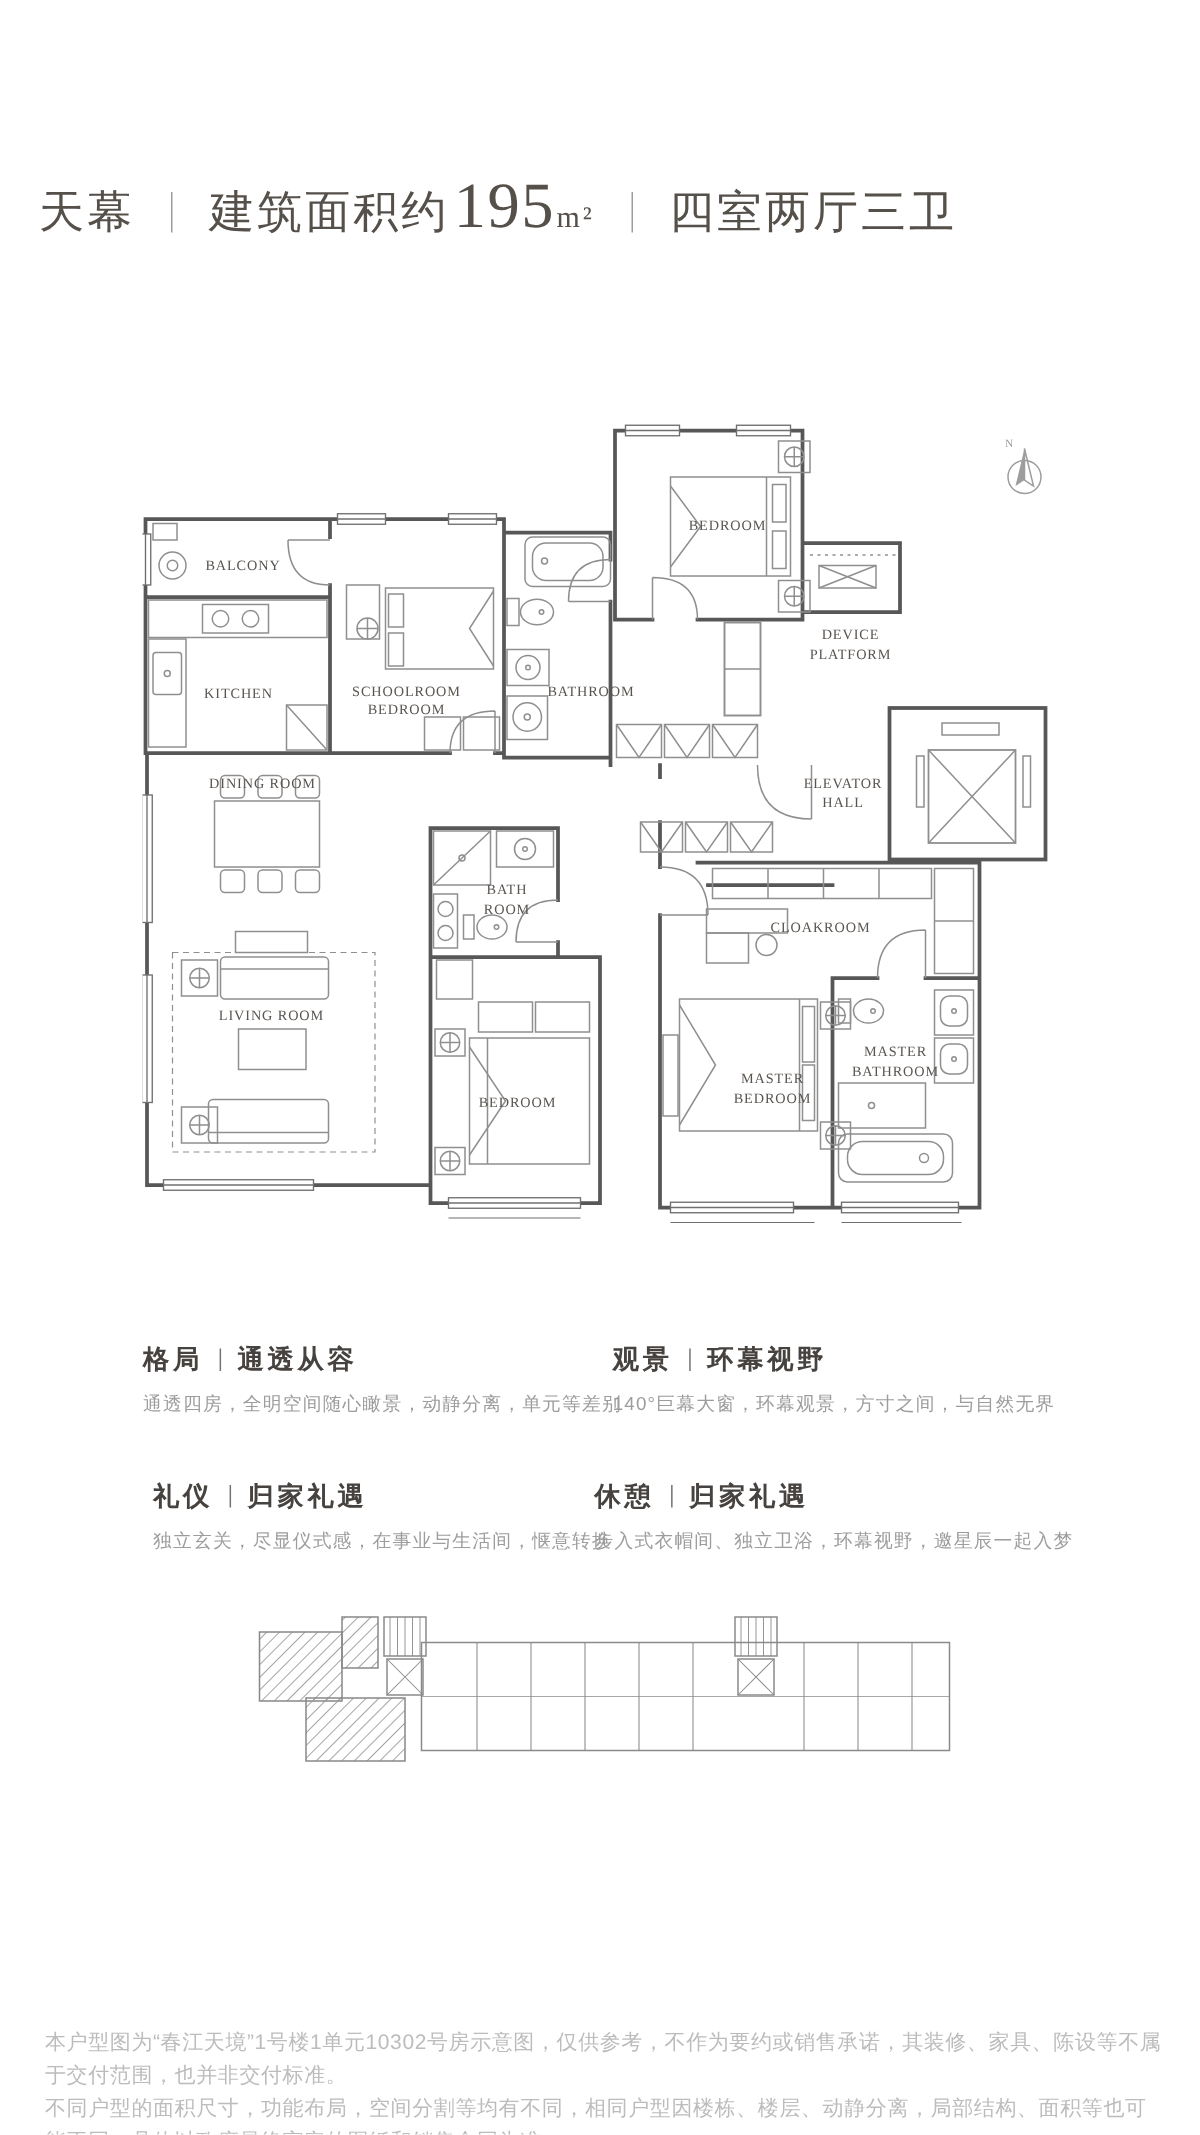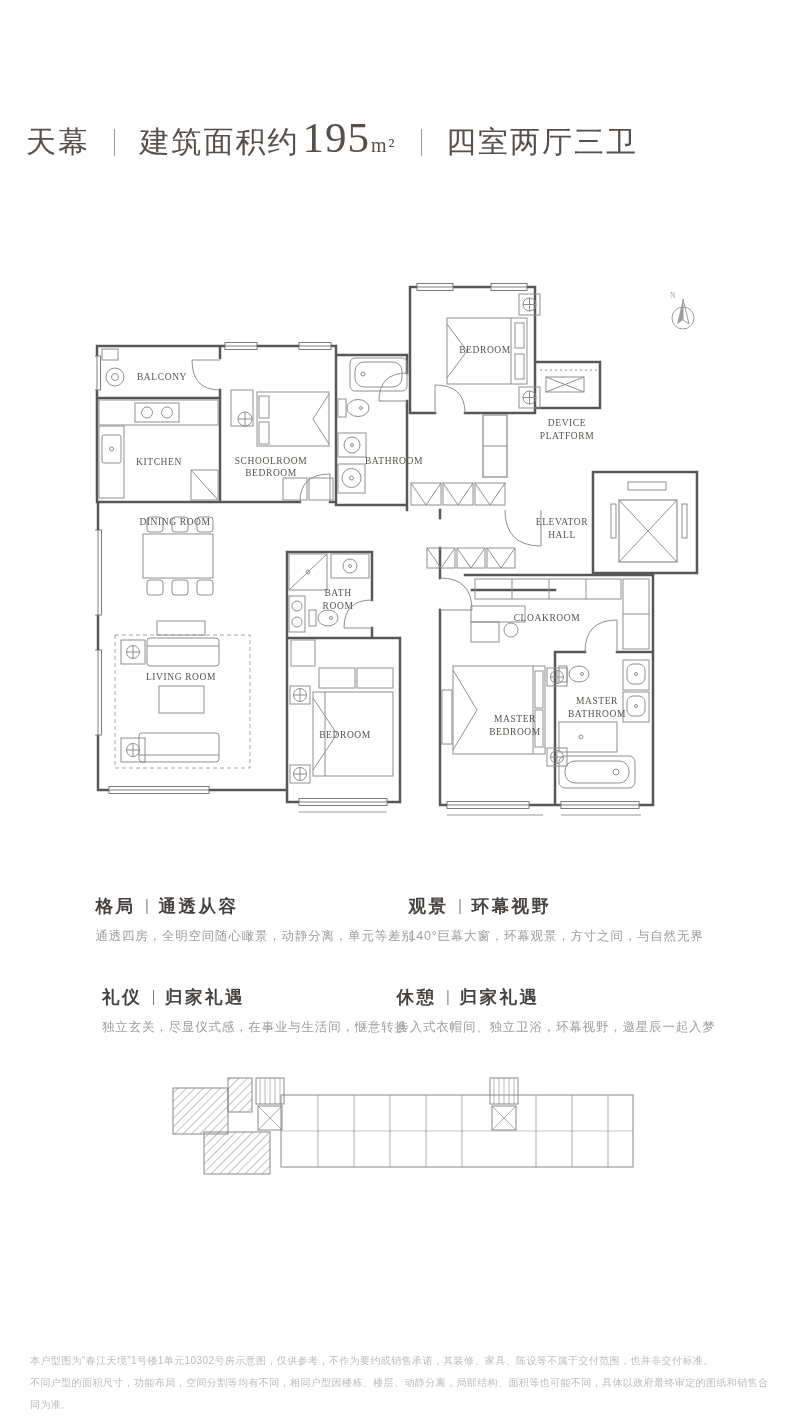--- a/index.html
+++ b/index.html
@@ -33,21 +33,21 @@
   .f1{left:255px;top:895px;}
   .f2{left:556px;top:895px;}
   .f3{left:255px;top:986px;}
   .f4{left:556px;top:986px;}
 
   
   .keyplan{position:absolute;top:1072px;left:168px;width:475px;height:106px;}
 
   
   .disclaimer{position:absolute;left:30px;top:1350px;width:745px;}
-  .disclaimer p{margin:0;font-size:10px;line-height:22px;color:#bcbcbc;letter-spacing:0.4px;}
+  .disclaimer p{margin:0;font-size:14px;line-height:22px;color:#bcbcbc;letter-spacing:0.4px;}
 </style>
 </head>
 <body>
 
 <div class="page">
 
   <div class="title">
     <span>天幕</span><span class="t-sep"></span><span><span>建筑面积约</span><span class="t-num">195</span><span class="t-unit">m²</span></span><span class="t-sep"></span><span>四室两厅三卫</span>
   </div>
 

